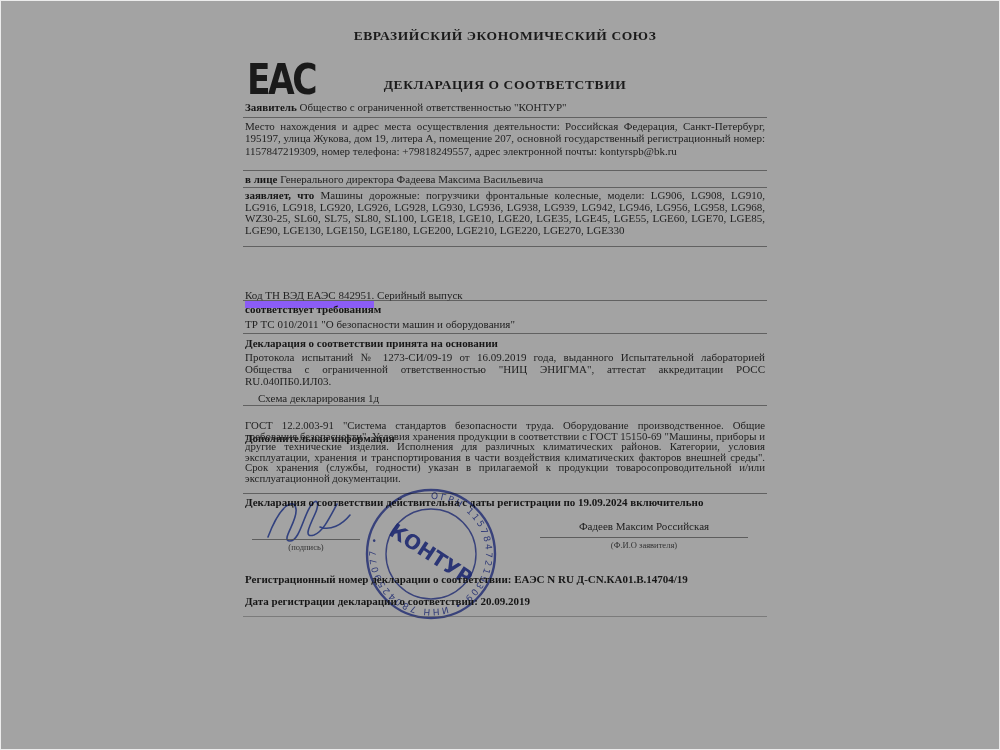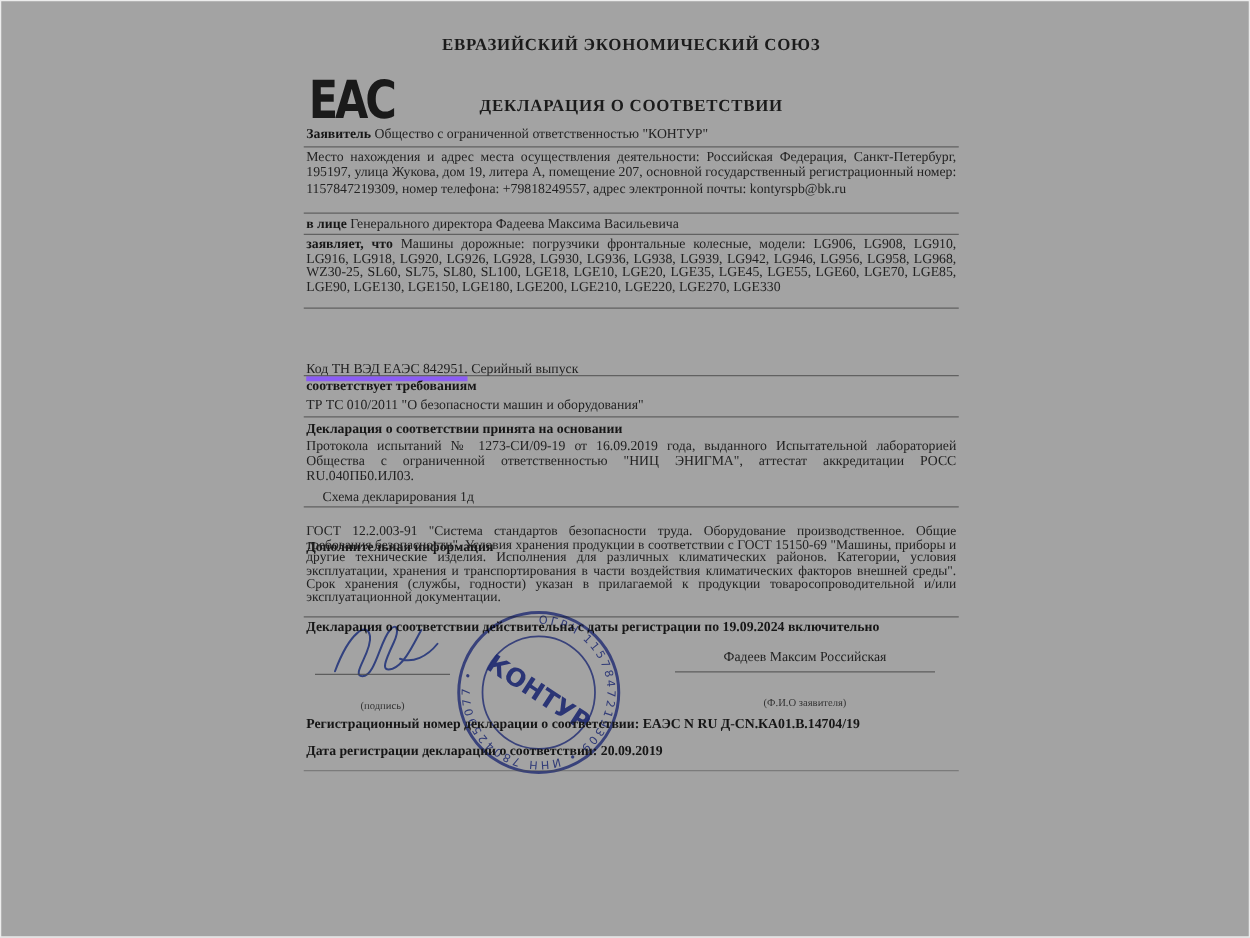--- a/index.html
+++ b/index.html
@@ -15,23 +15,23 @@
   }
   .eac{
     font-family:"DejaVu Sans", sans-serif;font-weight:900;font-size:42px;
     color:#1a1a1a;letter-spacing:-3px;transform:scaleX(.82);transform-origin:left top;
     line-height:44px;
   }
   .row{left:245px;width:520px;font-size:11px;line-height:13px;white-space:nowrap;}
   .para{left:245px;width:520px;font-size:11px;text-align:justify;}
   .lbl{font-weight:bold;color:#161616;}
   .bold{font-weight:bold;color:#161616;}
-  .u{border-bottom:4px solid #8b5cf6;}
+  .u{border-bottom:7px solid #8b5cf6;}
   .rule{position:absolute;left:243px;width:524px;height:1px;background:#4b4b4b;opacity:.75;}
-  .cap{font-size:8.5px;color:#333;text-align:center;margin-top:17px;}
+  .cap{font-size:8.5px;color:#333;text-align:center;}
   .smallline{position:absolute;height:1px;background:#4b4b4b;opacity:.8;}
   svg text{font-family:"DejaVu Sans", sans-serif;}
 </style>
 </head>
 <body>
 
 <div class="page">
 
   <div class="abs title" style="top:28px;">ЕВРАЗИЙСКИЙ ЭКОНОМИЧЕСКИЙ СОЮЗ</div>
   <div class="abs title" style="top:45px;margin-top:32px;">ДЕКЛАРАЦИЯ О СООТВЕТСТВИИ</div>

